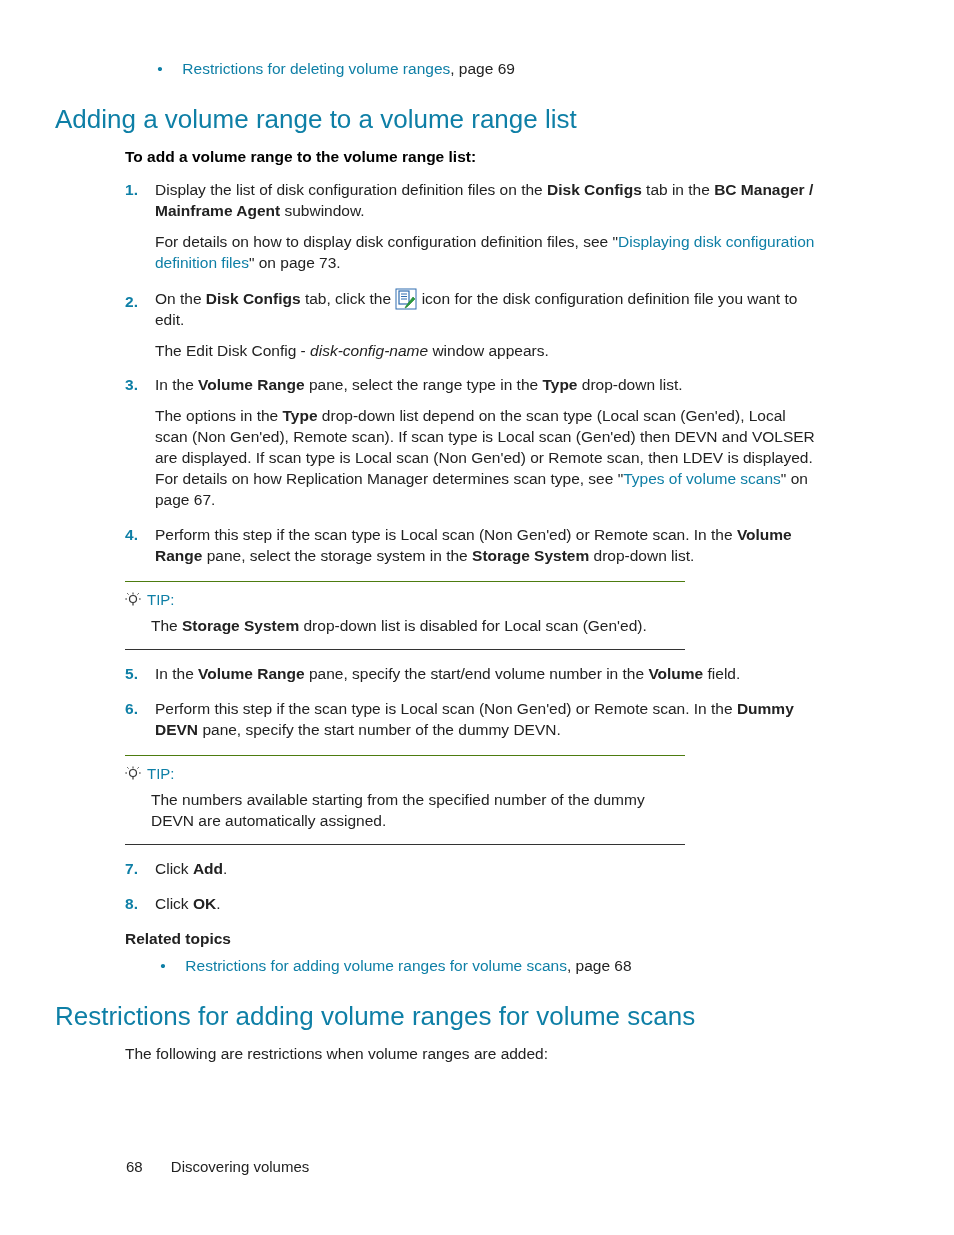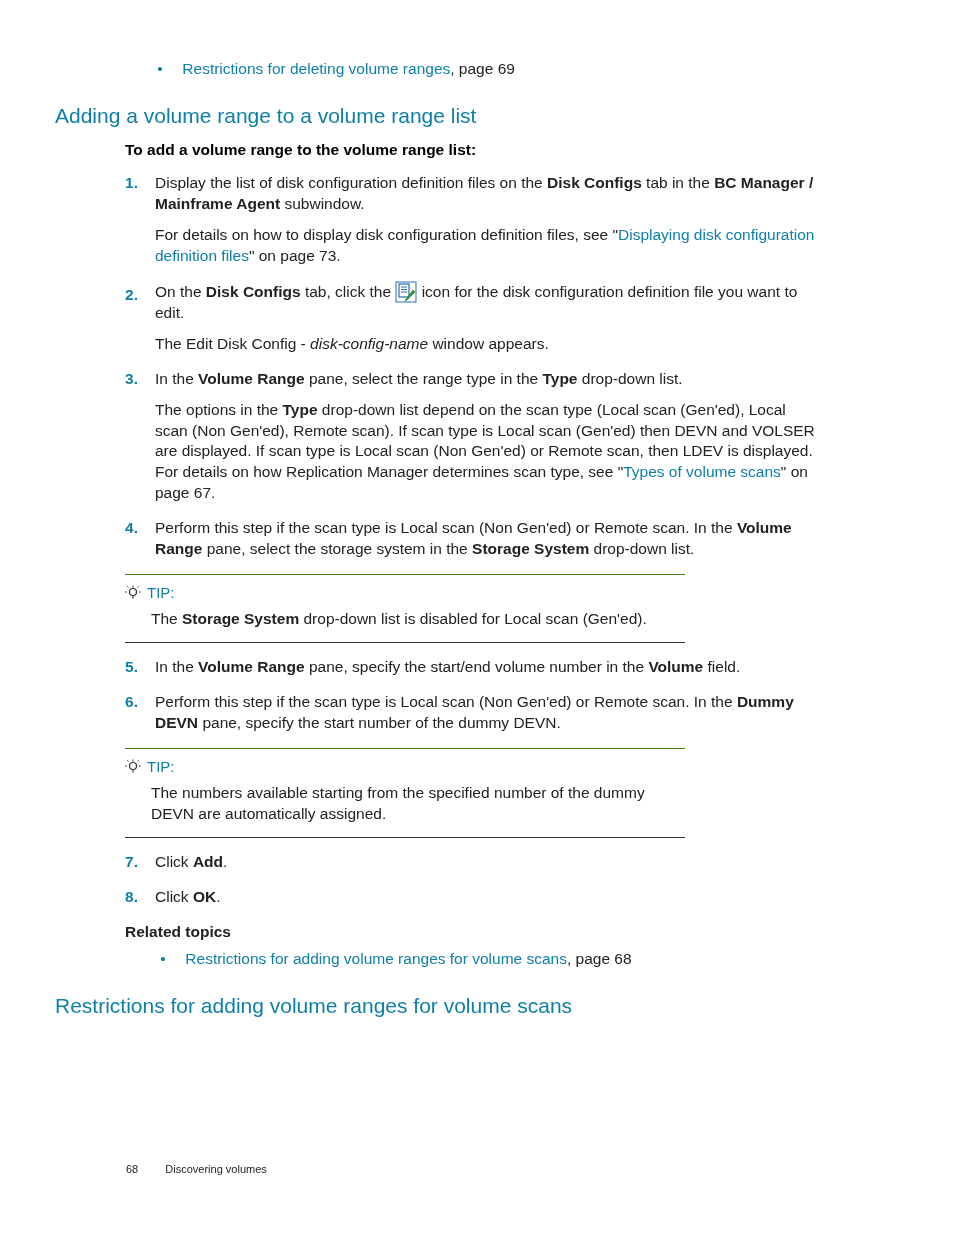--- a/index.html
+++ b/index.html
@@ -34,21 +34,21 @@
     width: 20px;
     text-align: center;
     margin-right: 8px;
   }
   .top-links li, .related-list li {
     margin: 4px 0;
   }
   h2.section {
     color: #0e7fa6;
     font-weight: 400;
-    font-size: 21px;
+    font-size: 26px;
     margin: 22px 0 10px 0;
   }
   .procedure-title {
     color: #000000;
     font-weight: 700;
     font-size: 15.5px;
     margin: 0 0 12px 70px;
   }
   ol.steps {
     margin: 0 16px 0 70px;
@@ -100,21 +100,21 @@
   .related-list {
     margin: 0 0 0 28px;
     padding: 0;
     list-style: none;
   }
   .intro { margin: 8px 0 0 70px; }
   .footer {
     position: absolute;
     bottom: 58px;
     left: 126px;
-    font-size: 11px;
+    font-size: 15px;
     color: #222;
   }
   .footer .pnum { margin-right: 24px; }
   svg.edit-icon { vertical-align: -6px; }
   svg.tip-bulb { width: 16px; height: 16px; flex: 0 0 16px; }
 </style>
 </head>
 <body>
 
 <div class="page">
@@ -221,19 +221,20 @@
   <div class="related">
     <div class="related-title">Related topics</div>
     <ul class="related-list">
       <li>
         <a class="link">Restrictions for adding volume ranges for volume scans</a><span>, page 68</span>
       </li>
     </ul>
   </div>
 
   <h2 class="section">Restrictions for adding volume ranges for volume scans</h2>
+  <div class="intro">The following are restrictions when volume ranges are added:</div>
 
   <div class="footer">
     <span class="pnum">68</span>
     <span>Discovering volumes</span>
   </div>
 
 </div>
 
 </body></html>

